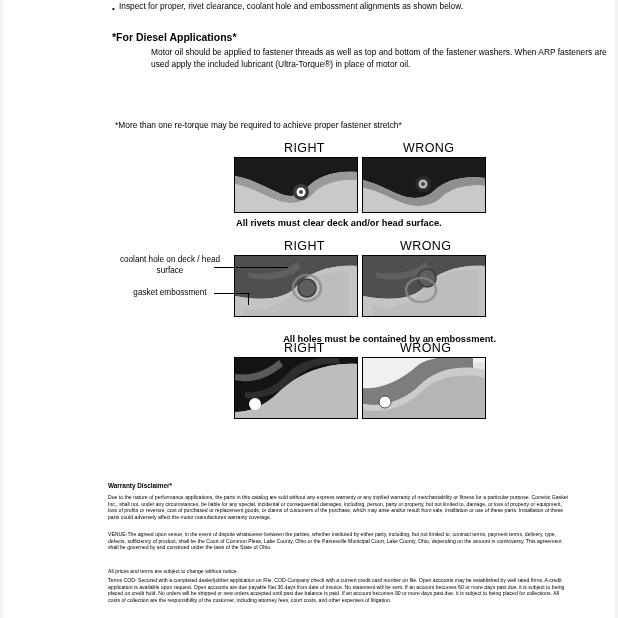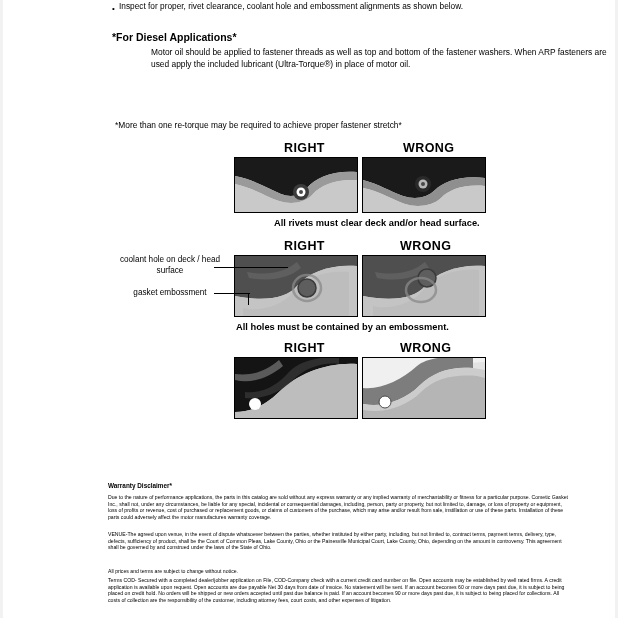--- a/index.html
+++ b/index.html
@@ -41,21 +41,21 @@
     line-height: 11.6px;
     width: 462px;
   }
   .p1 { left: 115px; top: 47px; margin-left: 36px; }
   .p2 { left: 115px; top: 81px; }
   .p3 { left: 115px; top: 120px; }
 
   .lbl {
     position: absolute;
     font-size: 12.5px;
-    font-weight: bold;
+    font-weight: normal;
     letter-spacing: 0.4px;
   }
   .lbl-right-1 { left: 284px; top: 141px; }
   .lbl-wrong-1 { left: 403px; top: 141px; }
   .lbl-right-2 { left: 284px; top: 239px; }
   .lbl-wrong-2 { left: 400px; top: 239px; }
   .lbl-right-3 { left: 284px; top: 341px; }
   .lbl-wrong-3 { left: 400px; top: 341px; }
 
   .panel {
@@ -71,22 +71,22 @@
   .panel-r2b { left: 362px; top: 255px; width: 124px; height: 62px; }
   .panel-r3a { left: 234px; top: 357px; width: 124px; height: 62px; }
   .panel-r3b { left: 362px; top: 357px; width: 124px; height: 62px; }
 
   .caption {
     position: absolute;
     font-size: 9.3px;
     font-weight: bold;
     width: 260px;
   }
-  .cap1 { left: 236px; top: 218px; margin-left: 38px; }
-  .cap2 { left: 236px; top: 322px; }
+  .cap1 { left: 236px; top: 218px; }
+  .cap2 { left: 236px; top: 334px; text-align: right; }
   .cap3 { left: 236px; top: 425px; line-height: 12px; }
 
   .annot {
     position: absolute;
     font-size: 8.2px;
     text-align: center;
     width: 120px;
   }
   .annot1 { left: 110px; top: 254px; line-height: 11px; }
   .annot2 { left: 110px; top: 288px; }

